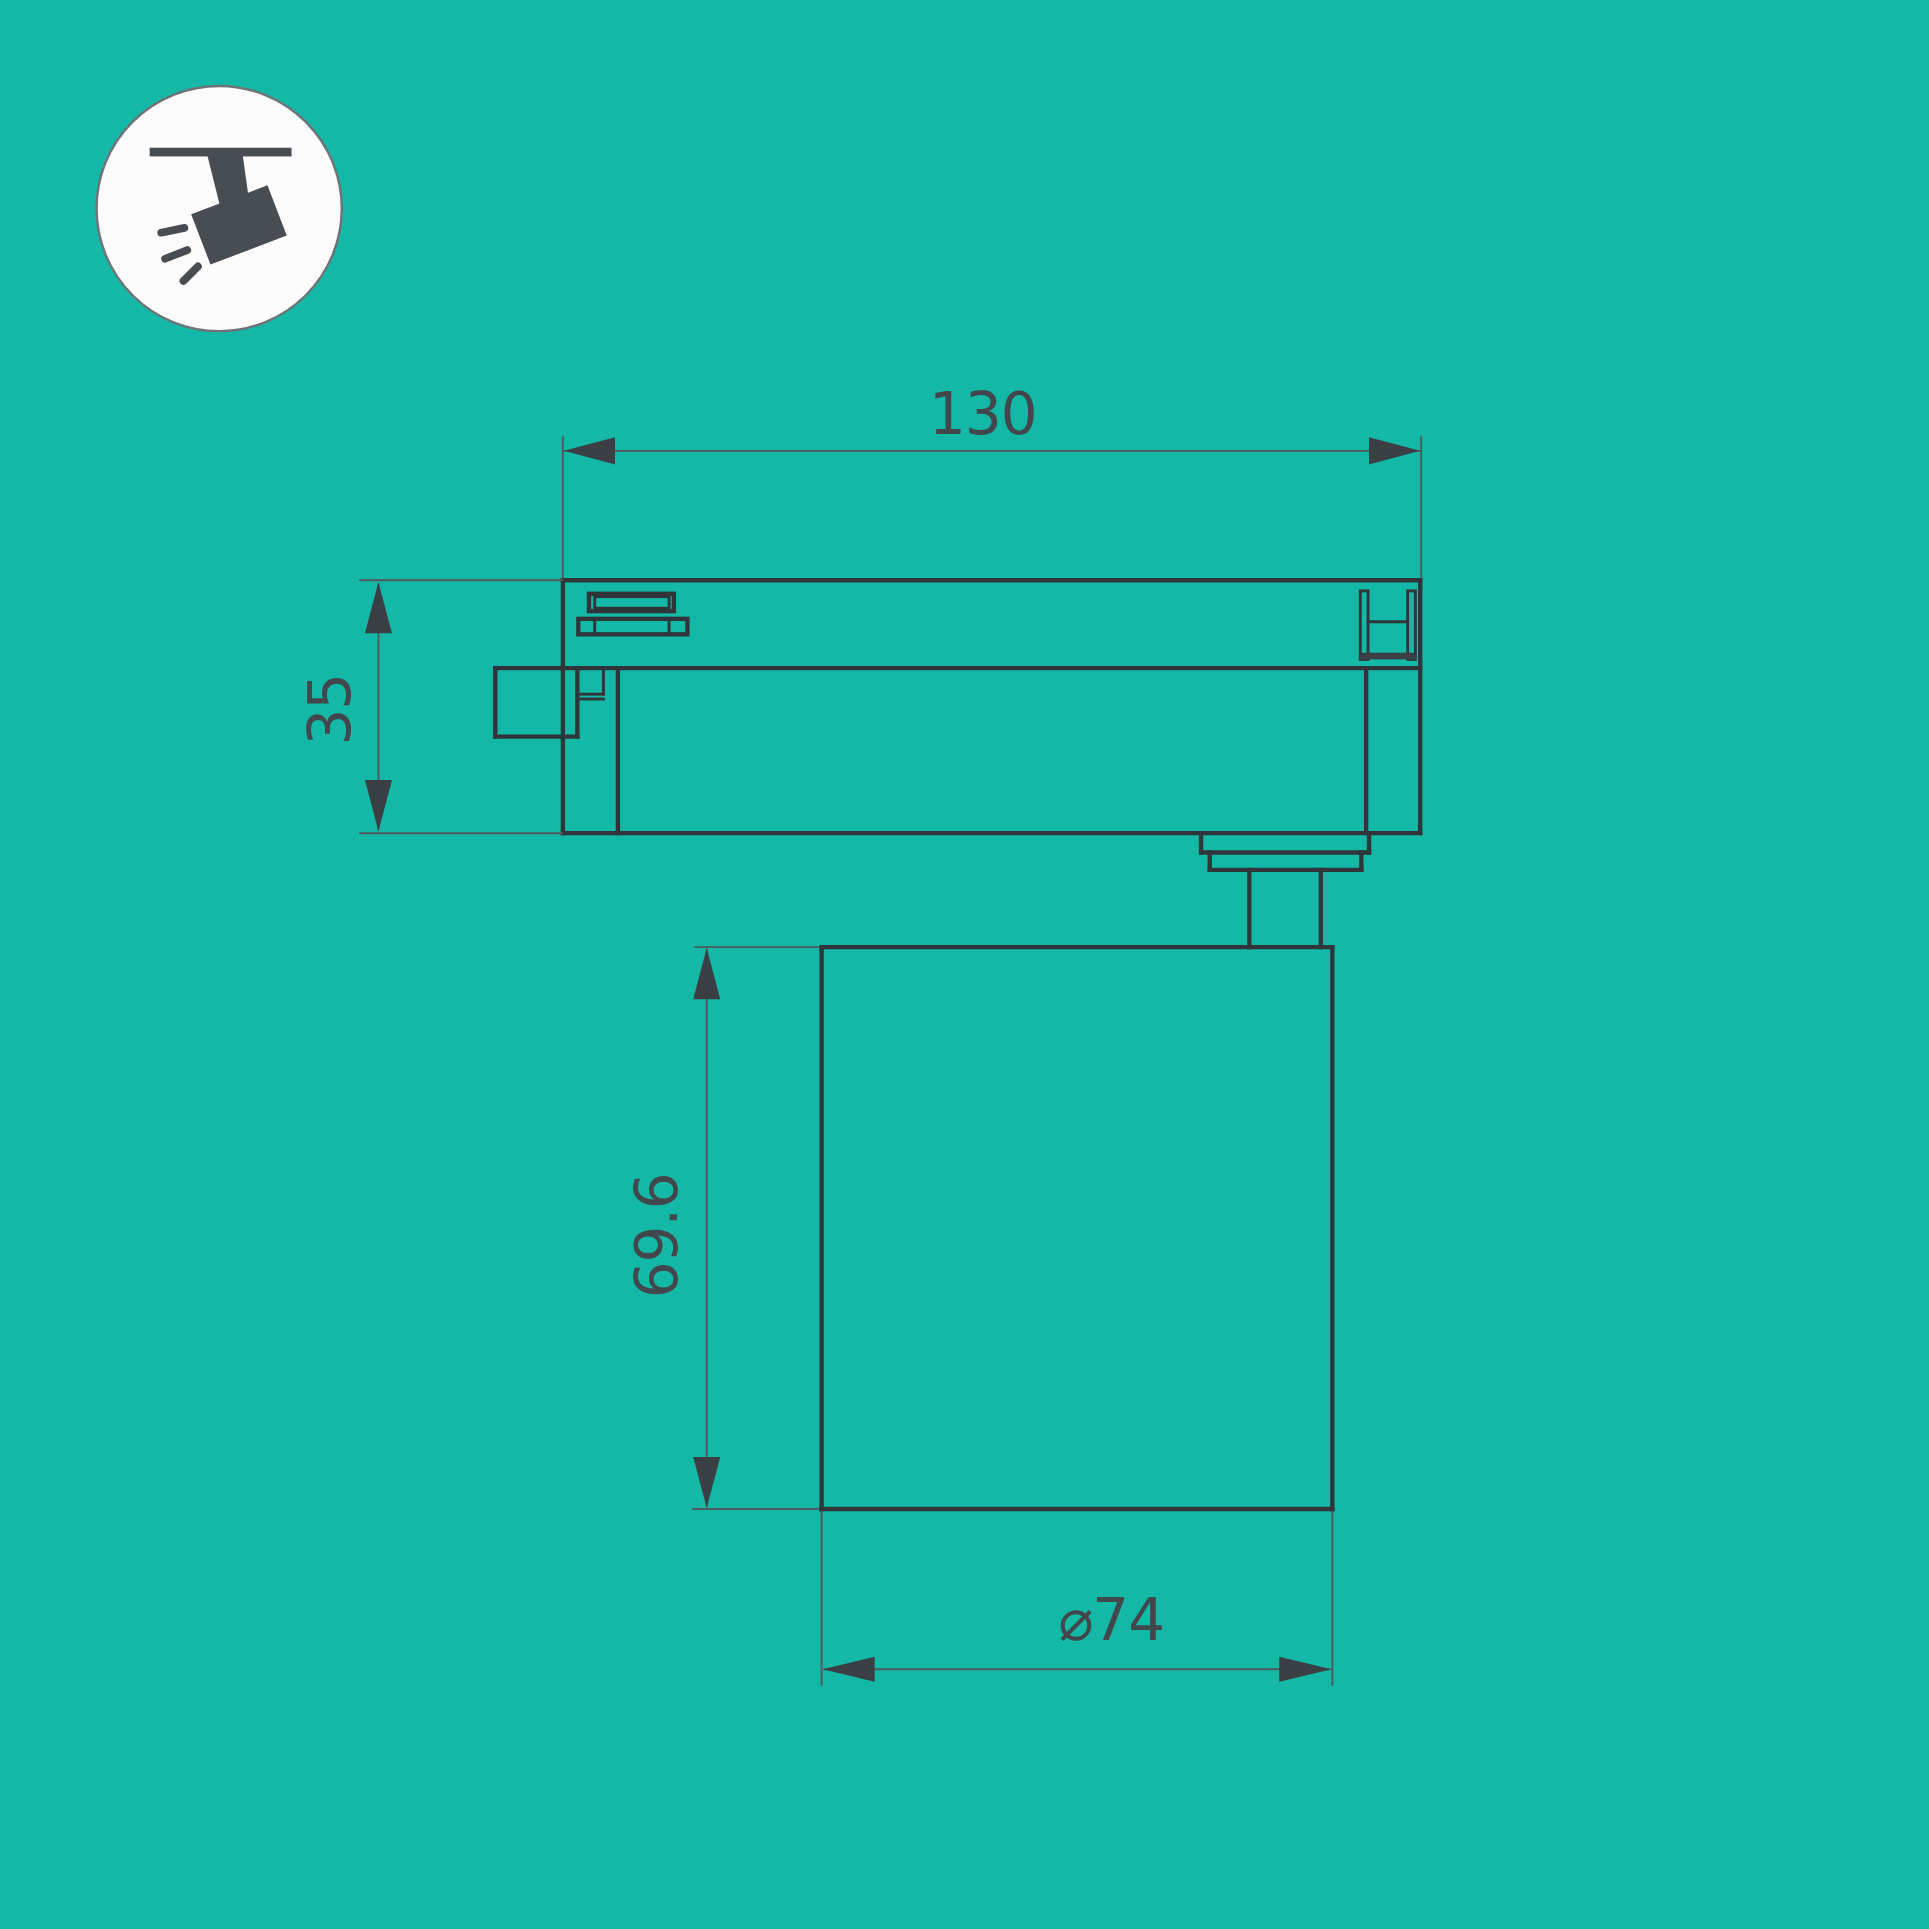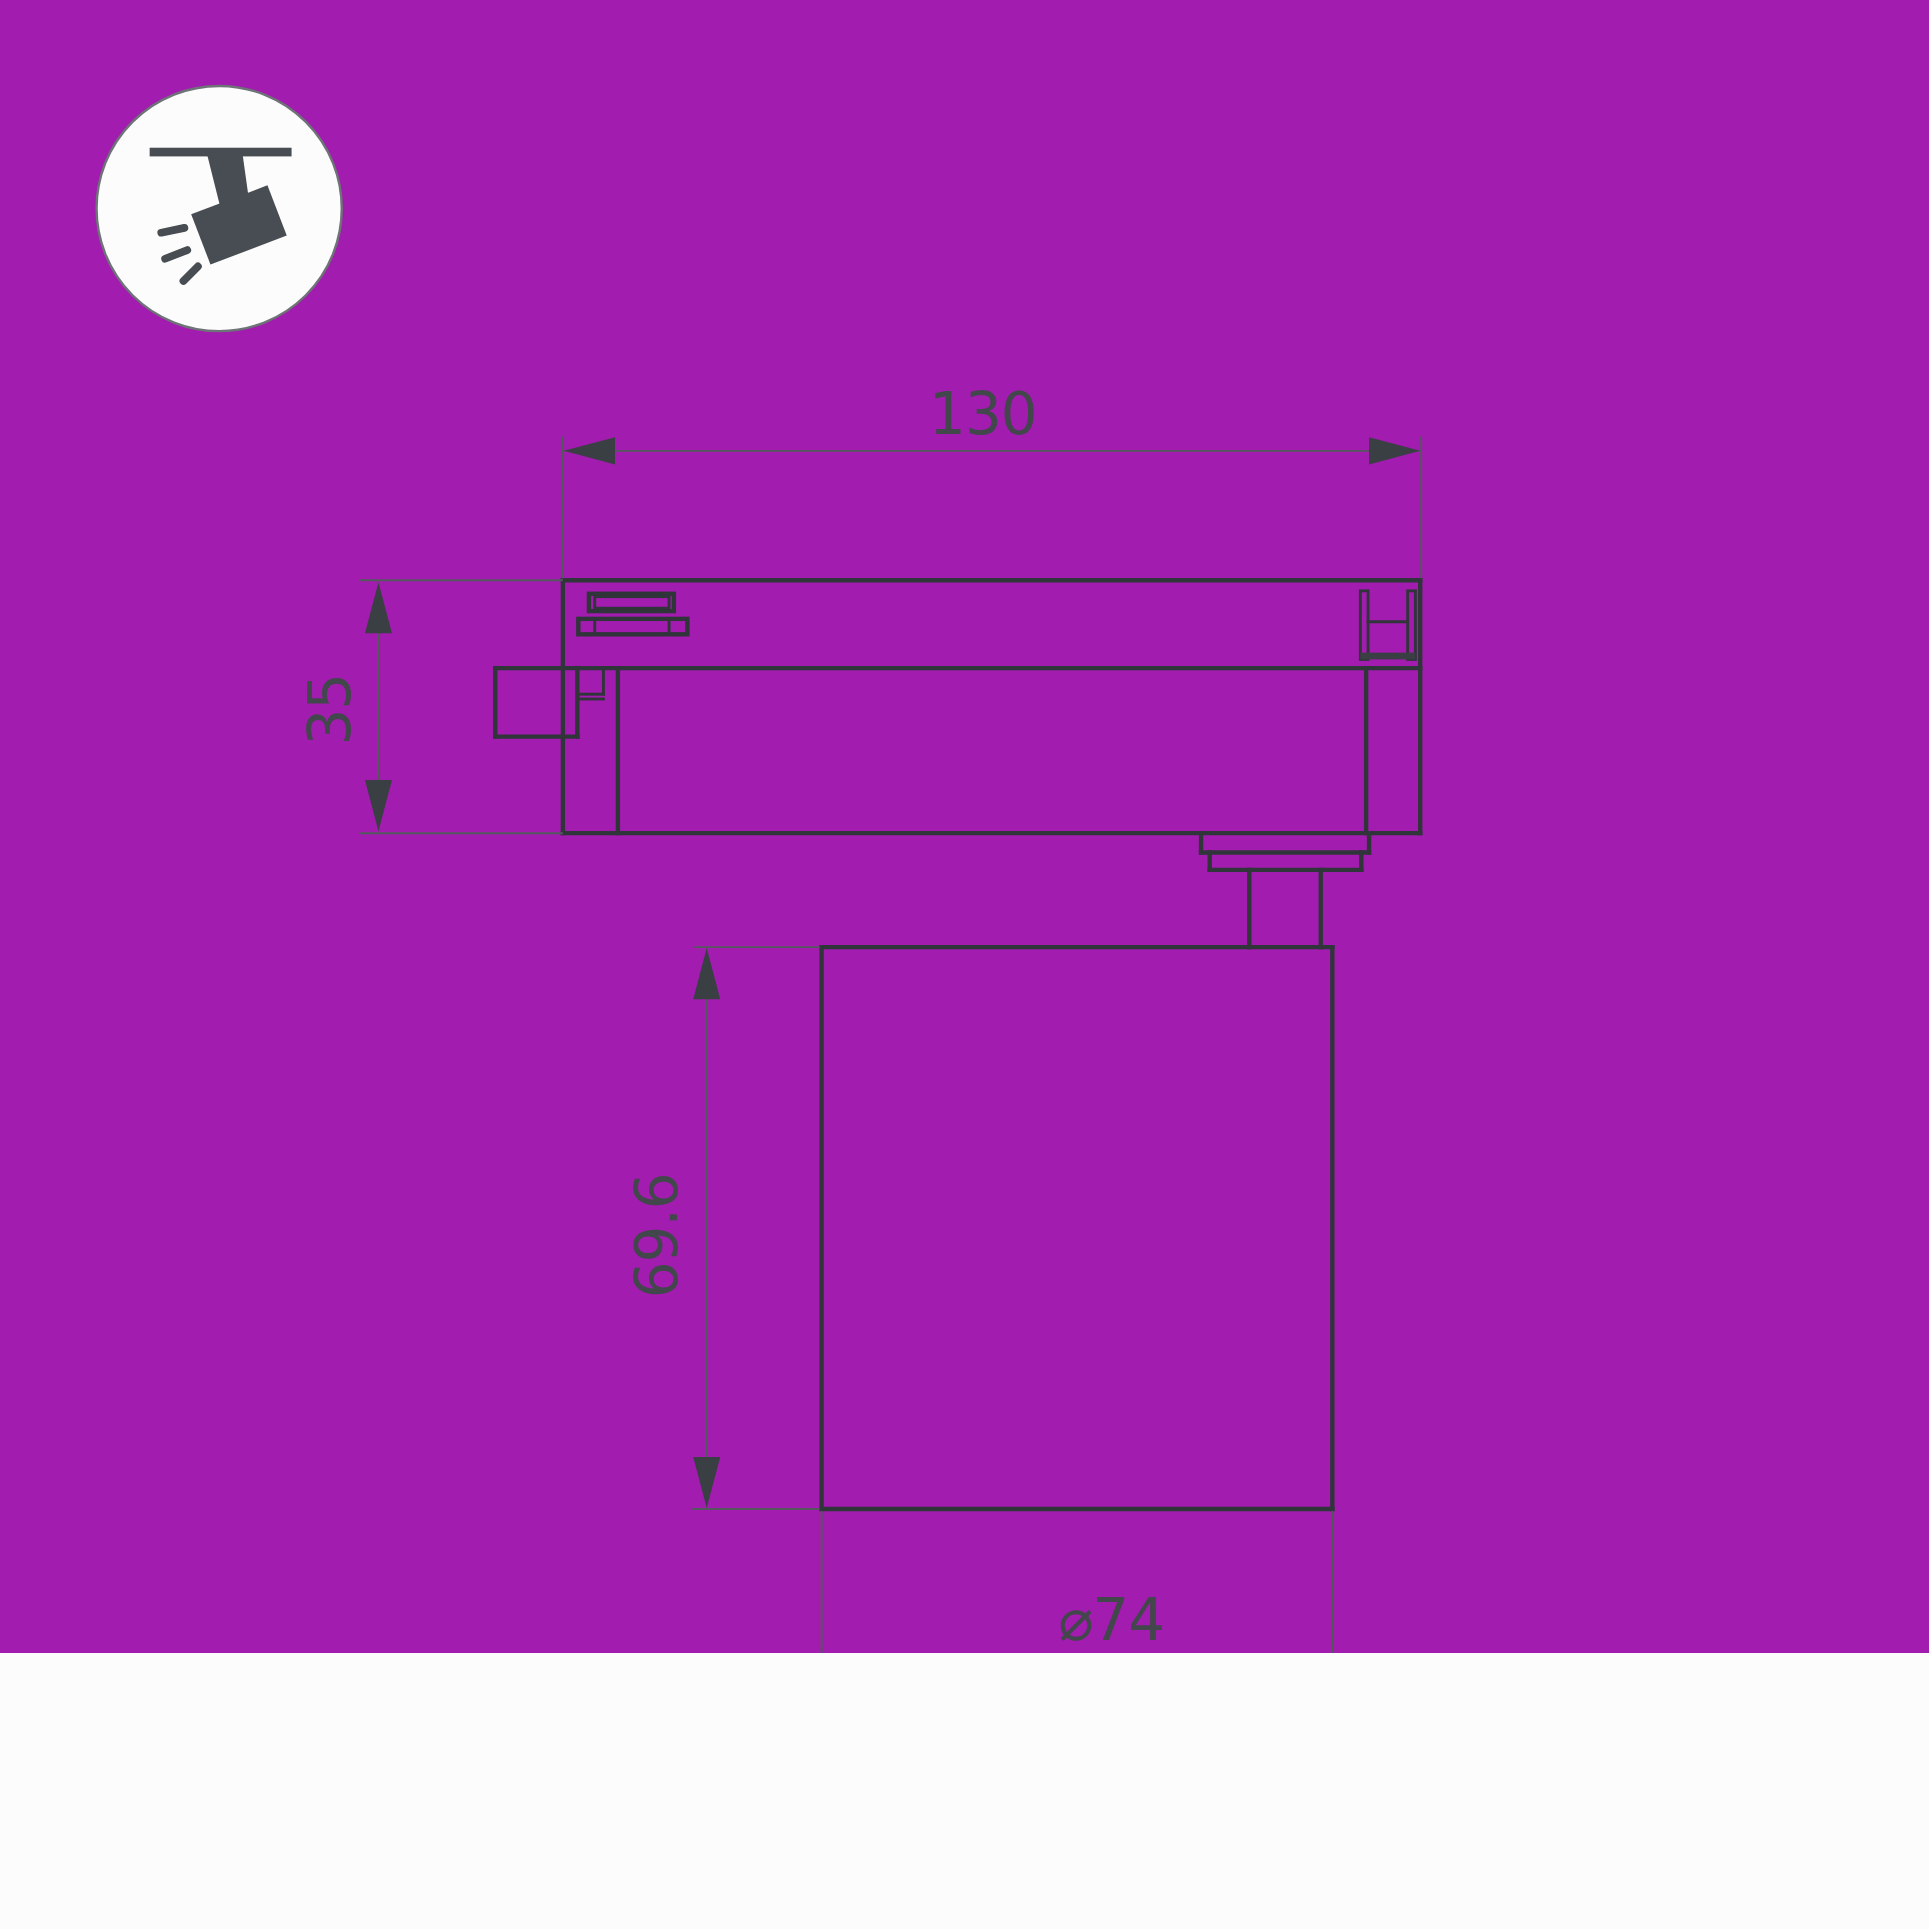--- a/index.html
+++ b/index.html
@@ -3,22 +3,22 @@
 <meta charset="utf-8">
 <style>
   html, body {
     margin: 0;
     padding: 0;
     background: #fcfcfc;
   }
   .canvas {
     position: relative;
     width: 1929px;
-    height: 1653px;
-    background: #a21caf;
+    height: 1929px;
+    background: #14b8a6;
     overflow: hidden;
     font-family: "DejaVu Sans", sans-serif;
   }
   svg { display: block; }
 
   
   .tk {
     stroke: #30353a;
     stroke-width: 4.5;
     fill: none;

